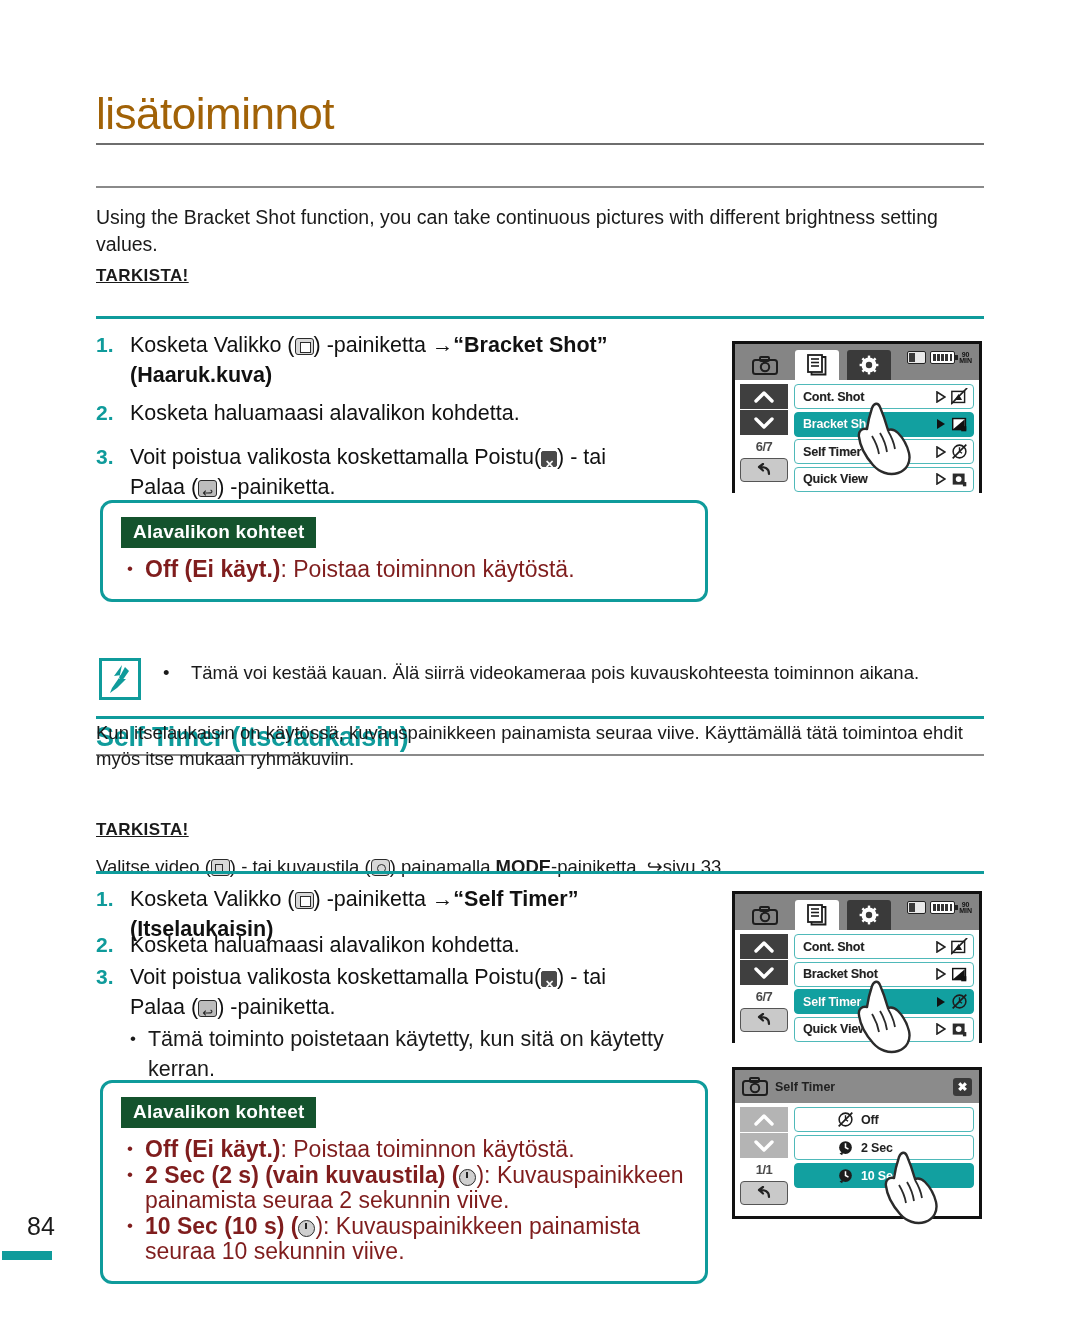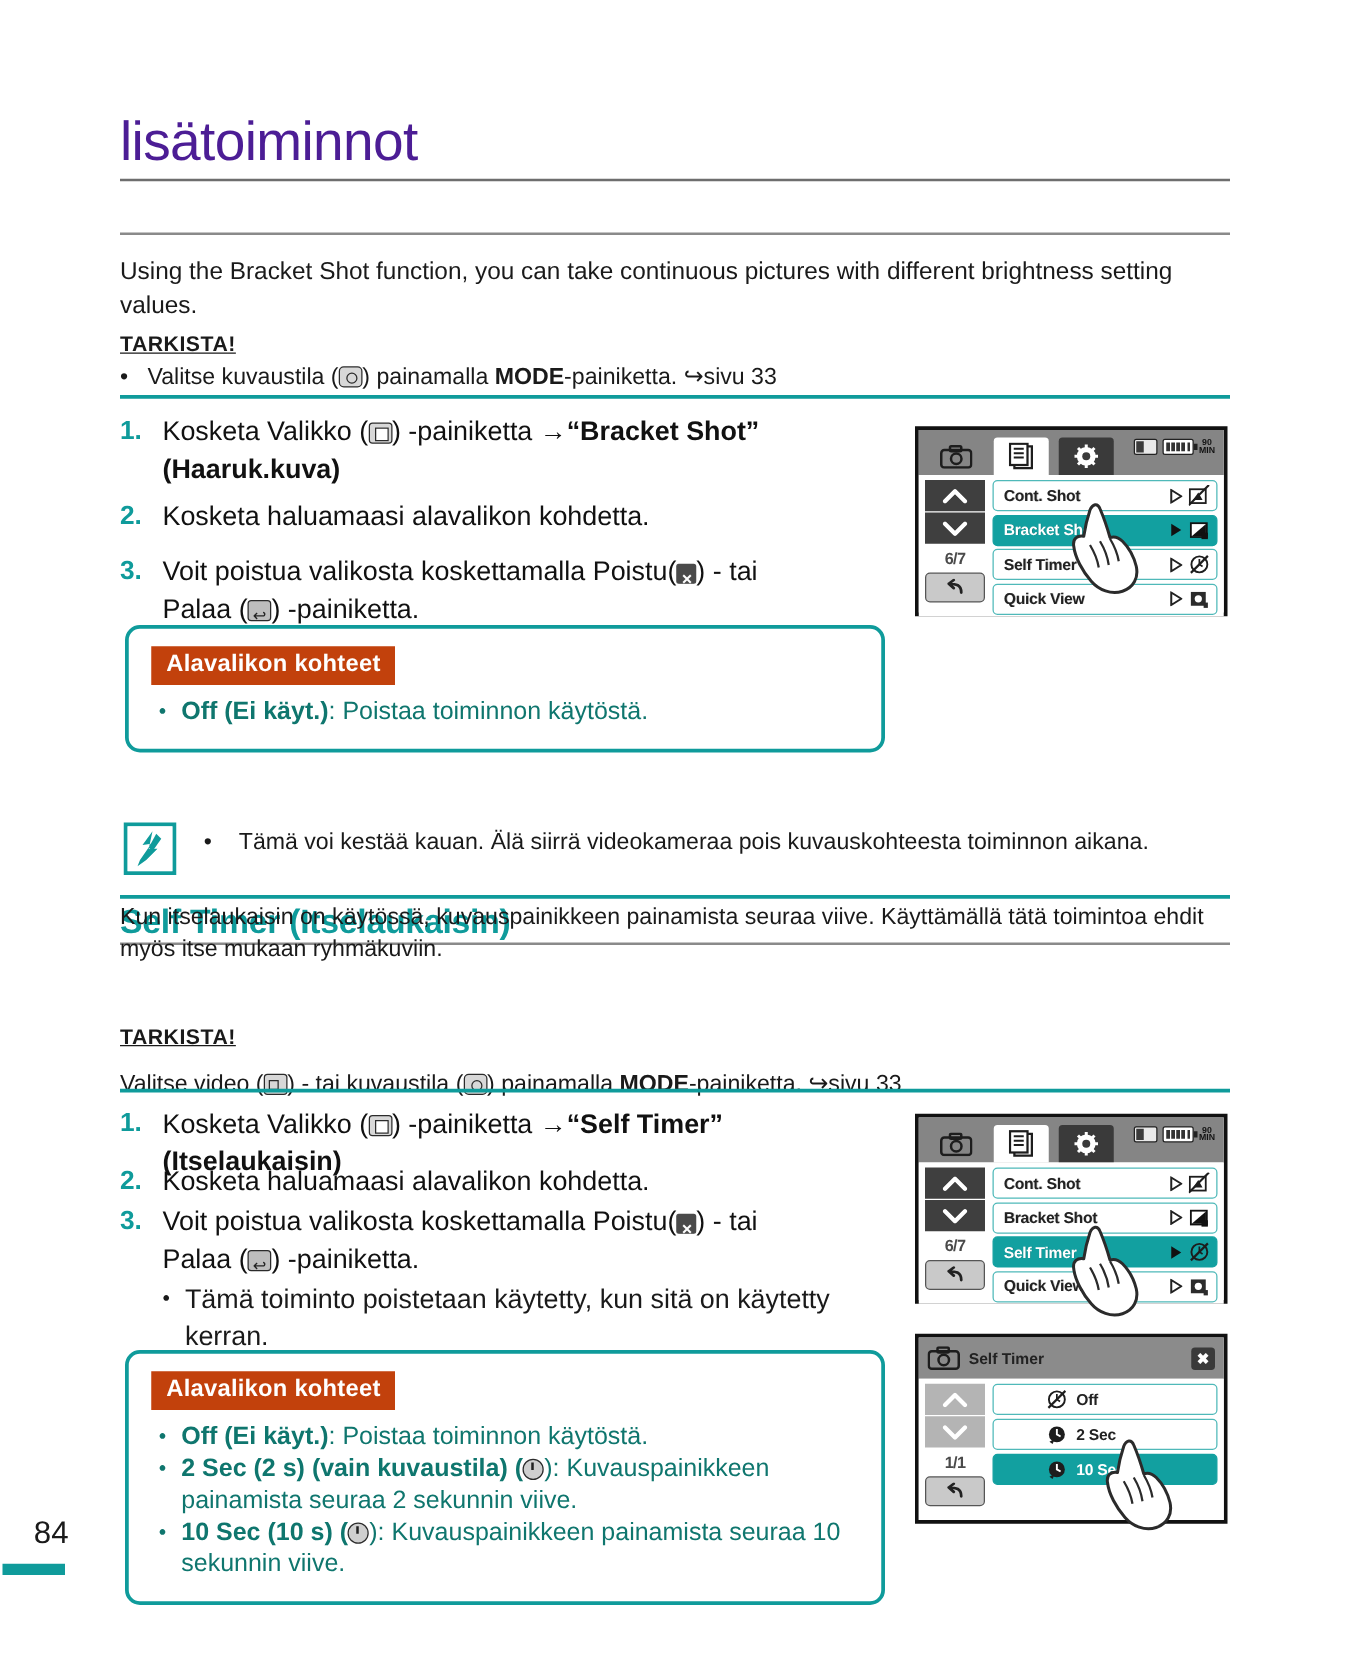--- a/index.html
+++ b/index.html
@@ -12,21 +12,21 @@
     position:relative;
     overflow:hidden;
   }
 
   
   .page { position:absolute; inset:0; }
 
   .chapter-title {
     position:absolute; left:96px; top:92px;
     font-size:44px; font-weight:400; letter-spacing:-0.5px;
-    color:#4c1d95;
+    color:#a16207;
     line-height:1;
   }
   .chapter-rule {
     position:absolute; left:96px; top:143px; width:888px; height:2px;
     background:#6e6e6e;
   }
 
   .page-number {
     position:absolute; left:27px; top:1212px;
     font-size:25px; color:#1a1a1a;
@@ -81,29 +81,29 @@
   
   .infobox {
     position:absolute;
     border:3px solid #0f9b9b;
     border-radius:12px;
     background:#fff;
     padding:14px 18px 16px 18px;
   }
   .infobox-title {
     display:inline-block;
-    background:#c2410c; color:#fff;
+    background:#14532d; color:#fff;
     font-size:19px; font-weight:bold;
     padding:4px 12px 5px 12px;
     margin-bottom:9px;
     letter-spacing:0.2px;
   }
   .infobox ul { list-style:none; margin:0; padding:0; }
   .infobox li {
-    font-size:20px; line-height:25px; color:#0f766e;
+    font-size:23px; line-height:25px; color:#7f1d1d;
     padding-left:24px; position:relative; margin-bottom:1px;
   }
   .infobox li::before {
     content:"\2022"; position:absolute; left:6px; top:-1px; font-size:17px;
   }
   .infobox li b { font-weight:bold; }
 
   
   .notebox { position:absolute; }
   .note-icon {
@@ -253,23 +253,20 @@
 
   <div class="chapter-title">lisätoiminnot</div>
   <div class="chapter-rule"></div>
 
   <div class="h2-rule" style="top:186px"></div>
 
   <div class="body-text narrow" style="left:96px; top:204px; width:880px;">Using the Bracket Shot function, you can take continuous pictures with different brightness setting values.</div>
 
   <div class="tarkista" style="top:266px">TARKISTA!</div>
 
-  <div class="note-line" style="left:96px; top:288px; width:880px;">
-    <span style="display:inline-block;width:22px">•</span><span>Valitse kuvaustila (</span><span class="ic cam"></span><span>) painamalla </span><b>MODE</b><span>-painiketta. </span><span class="arrow-ret">↪</span><span>sivu 33</span>
-  </div>
 
   <div class="rule-teal" style="left:96px; top:316px; width:888px;"></div>
 
   <div class="step" style="left:96px; top:330px; width:610px;">
     <div class="step-num">1.</div>
     <div class="step-body">
       <span>Kosketa Valikko (</span><span class="ic menu"></span><span>) -painiketta </span><b>→</b><b>“Bracket Shot”</b><br><b>(Haaruk.kuva)</b>
     </div>
   </div>
 

